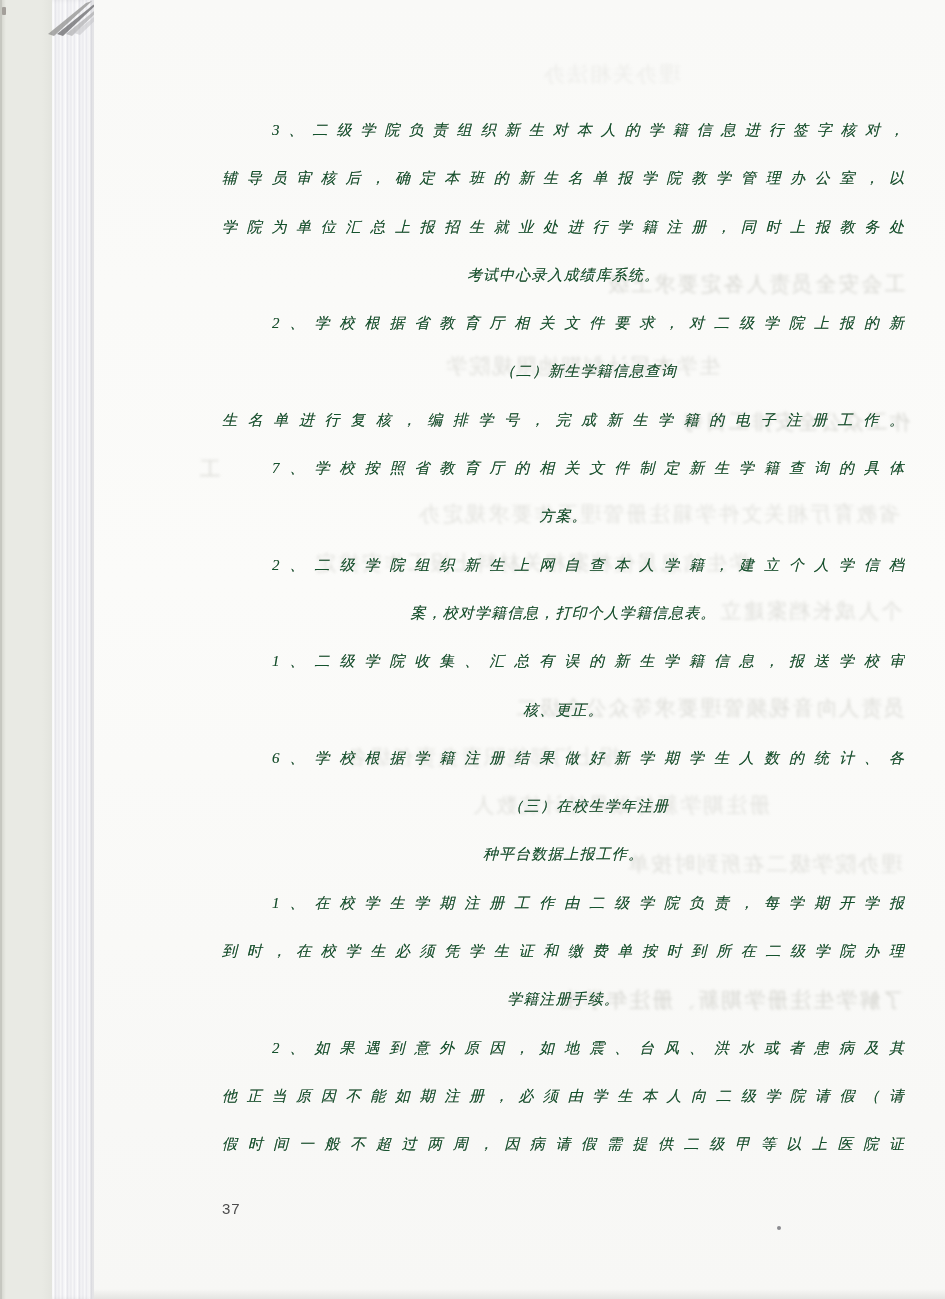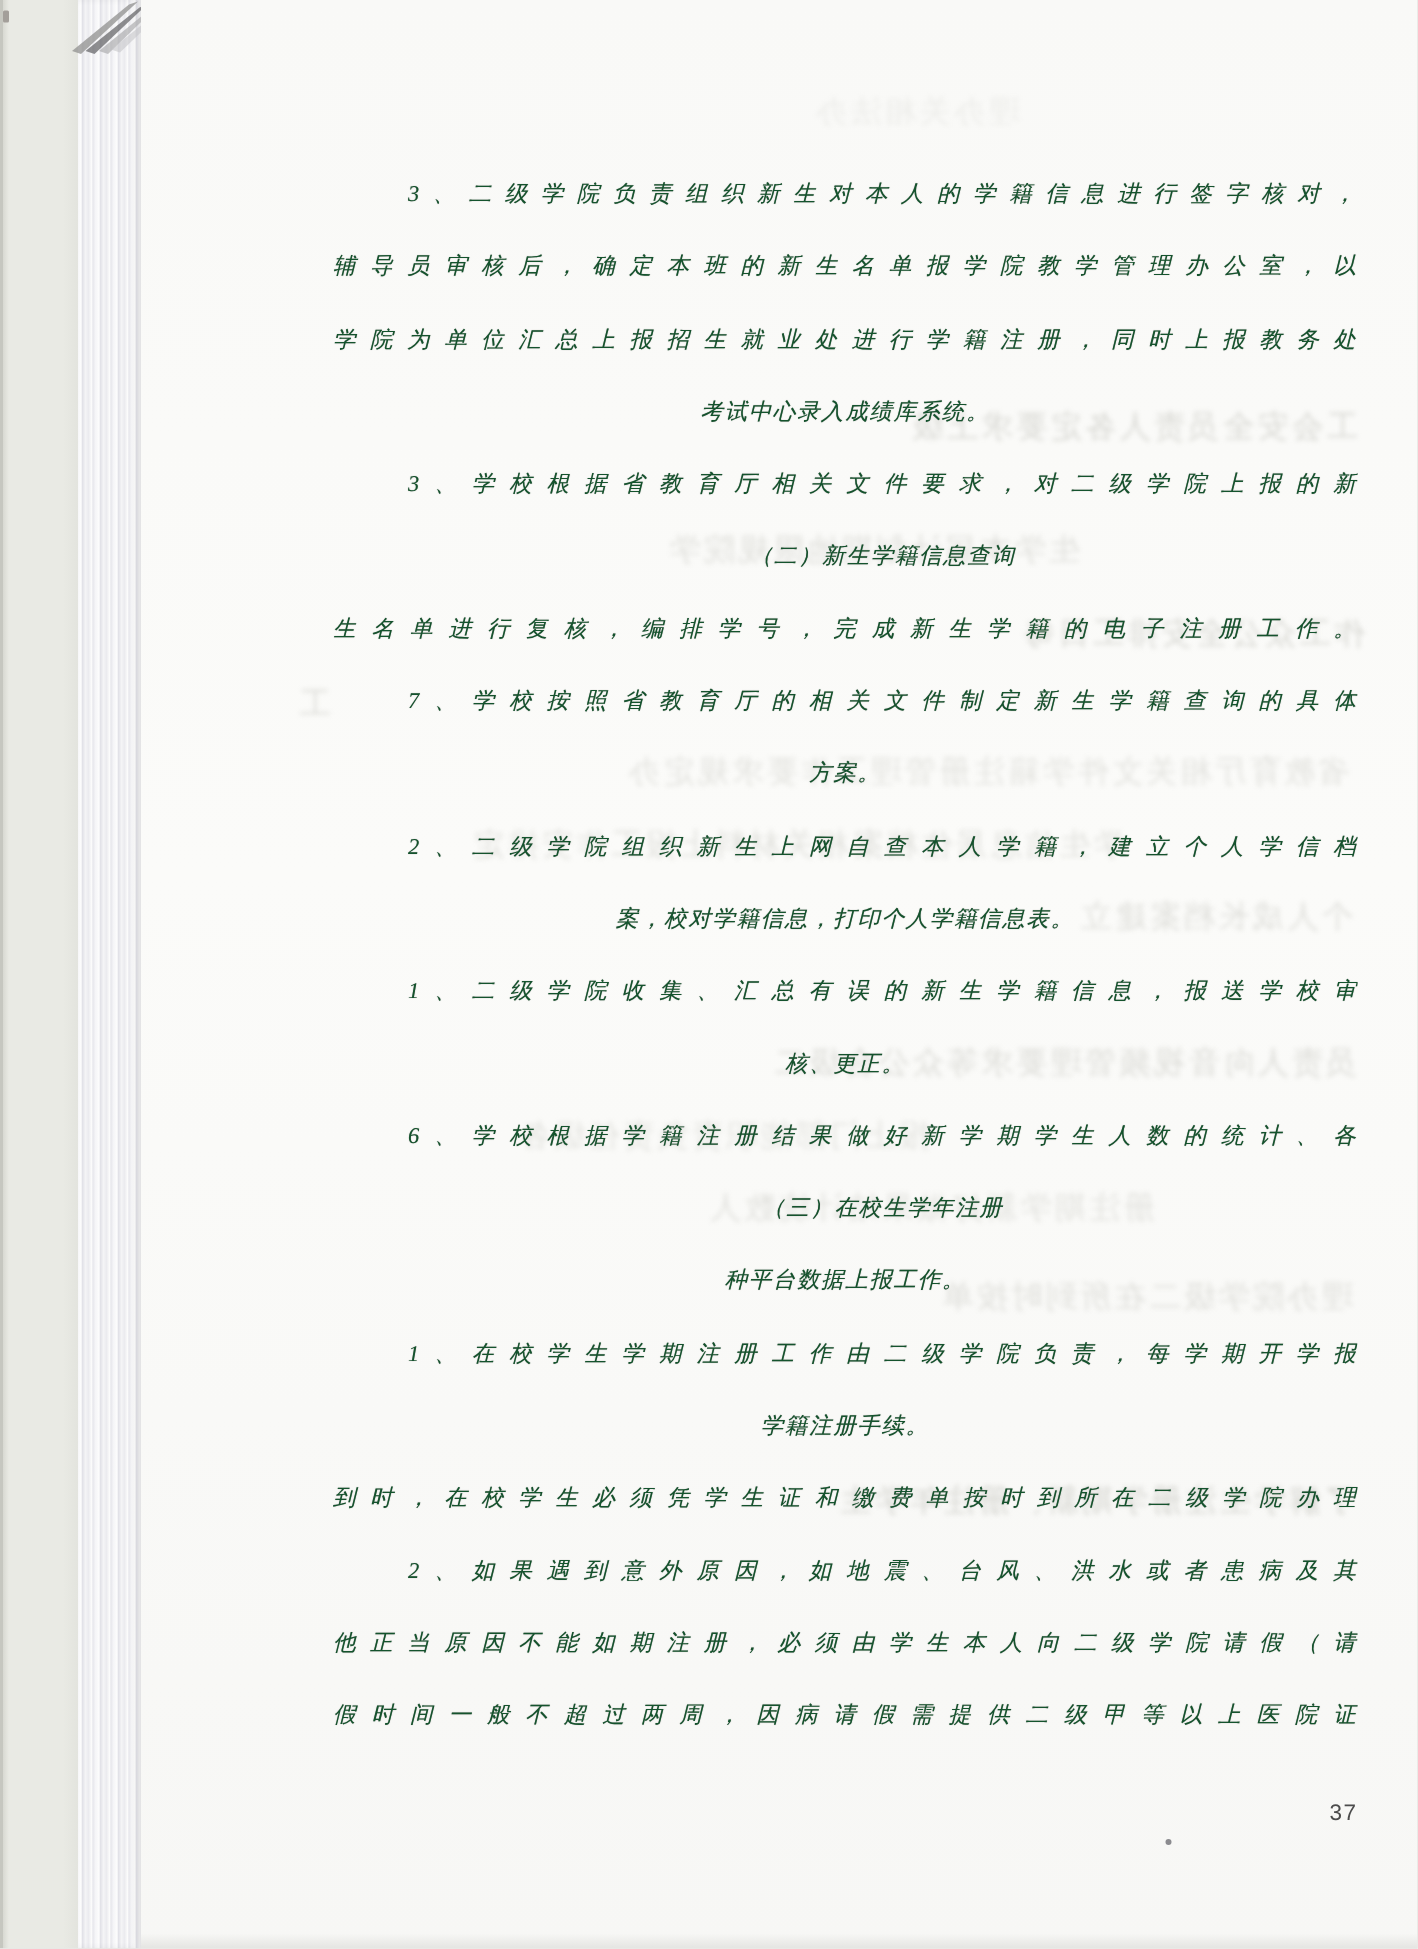--- a/index.html
+++ b/index.html
@@ -45,21 +45,21 @@
   .line.end{text-align:center;}
   .line.indent{padding-left:50px;}
   
   .bleed{
     position:absolute;height:28px;line-height:28px;overflow:hidden;
     font-size:21px;letter-spacing:2px;color:#bfbfb8;white-space:nowrap;
     transform:scaleX(-1);filter:blur(1.6px);opacity:0.55;pointer-events:none;
   }
   
   .pageno{
-    position:absolute;left:222px;top:1200px;width:683px;text-align:right;
+    position:absolute;left:222px;top:1200px;width:683px;text-align:left;
     font-family:"Liberation Sans","DejaVu Sans",sans-serif;
     font-size:15px;color:#4c4c4c;letter-spacing:1px;
   }
   .stray-dot{position:absolute;left:777px;top:1226px;width:4px;height:4px;border-radius:50%;background:#8b8b8f;filter:blur(0.5px);}
 </style>
 </head>
 <body>
 
 <div id="root">
 
@@ -91,35 +91,35 @@
   <div class="bleed" style="top:743px;left:190px;width:430px;opacity:.38;">报上门部能职责负责任级各</div>
   <div class="bleed" style="top:791px;left:300px;width:470px;opacity:.4;">册注期学新好做果结计统数人</div>
   <div class="bleed" style="top:850px;left:490px;width:412px;opacity:.45;">理办院学级二在所到时按单</div>
   <div class="bleed" style="top:986px;left:425px;width:478px;opacity:.6;">了解学生注册学期新、册注年学生</div>
 
   <div class="textblock">
     <div class="line indent just">3、二级学院负责组织新生对本人的学籍信息进行签字核对，</div>
     <div class="line just">辅导员审核后，确定本班的新生名单报学院教学管理办公室，以</div>
     <div class="line just">学院为单位汇总上报招生就业处进行学籍注册，同时上报教务处</div>
     <div class="line end">考试中心录入成绩库系统。</div>
-    <div class="line indent just">3、学校根据省教育厅相关文件要求，对二级学院上报的新</div>
+    <div class="line indent just">2、学校根据省教育厅相关文件要求，对二级学院上报的新</div>
     <div class="line indent end">（二）新生学籍信息查询</div>
     <div class="line just">生名单进行复核，编排学号，完成新生学籍的电子注册工作。</div>
     <div class="line indent just">7、学校按照省教育厅的相关文件制定新生学籍查询的具体</div>
     <div class="line end">方案。</div>
     <div class="line indent just">2、二级学院组织新生上网自查本人学籍，建立个人学信档</div>
     <div class="line end">案，校对学籍信息，打印个人学籍信息表。</div>
     <div class="line indent just">1、二级学院收集、汇总有误的新生学籍信息，报送学校审</div>
     <div class="line end">核、更正。</div>
     <div class="line indent just">6、学校根据学籍注册结果做好新学期学生人数的统计、各</div>
     <div class="line indent end">（三）在校生学年注册</div>
     <div class="line end">种平台数据上报工作。</div>
     <div class="line indent just">1、在校学生学期注册工作由二级学院负责，每学期开学报</div>
+    <div class="line just">到时，在校学生必须凭学生证和缴费单按时到所在二级学院办理</div>
     <div class="line end">学籍注册手续。</div>
-    <div class="line just">到时，在校学生必须凭学生证和缴费单按时到所在二级学院办理</div>
     <div class="line indent just">2、如果遇到意外原因，如地震、台风、洪水或者患病及其</div>
     <div class="line just">他正当原因不能如期注册，必须由学生本人向二级学院请假（请</div>
     <div class="line just">假时间一般不超过两周，因病请假需提供二级甲等以上医院证</div>
   </div>
 
   <div class="pageno">37</div>
   <div class="stray-dot"></div>
 
 </div>
 

